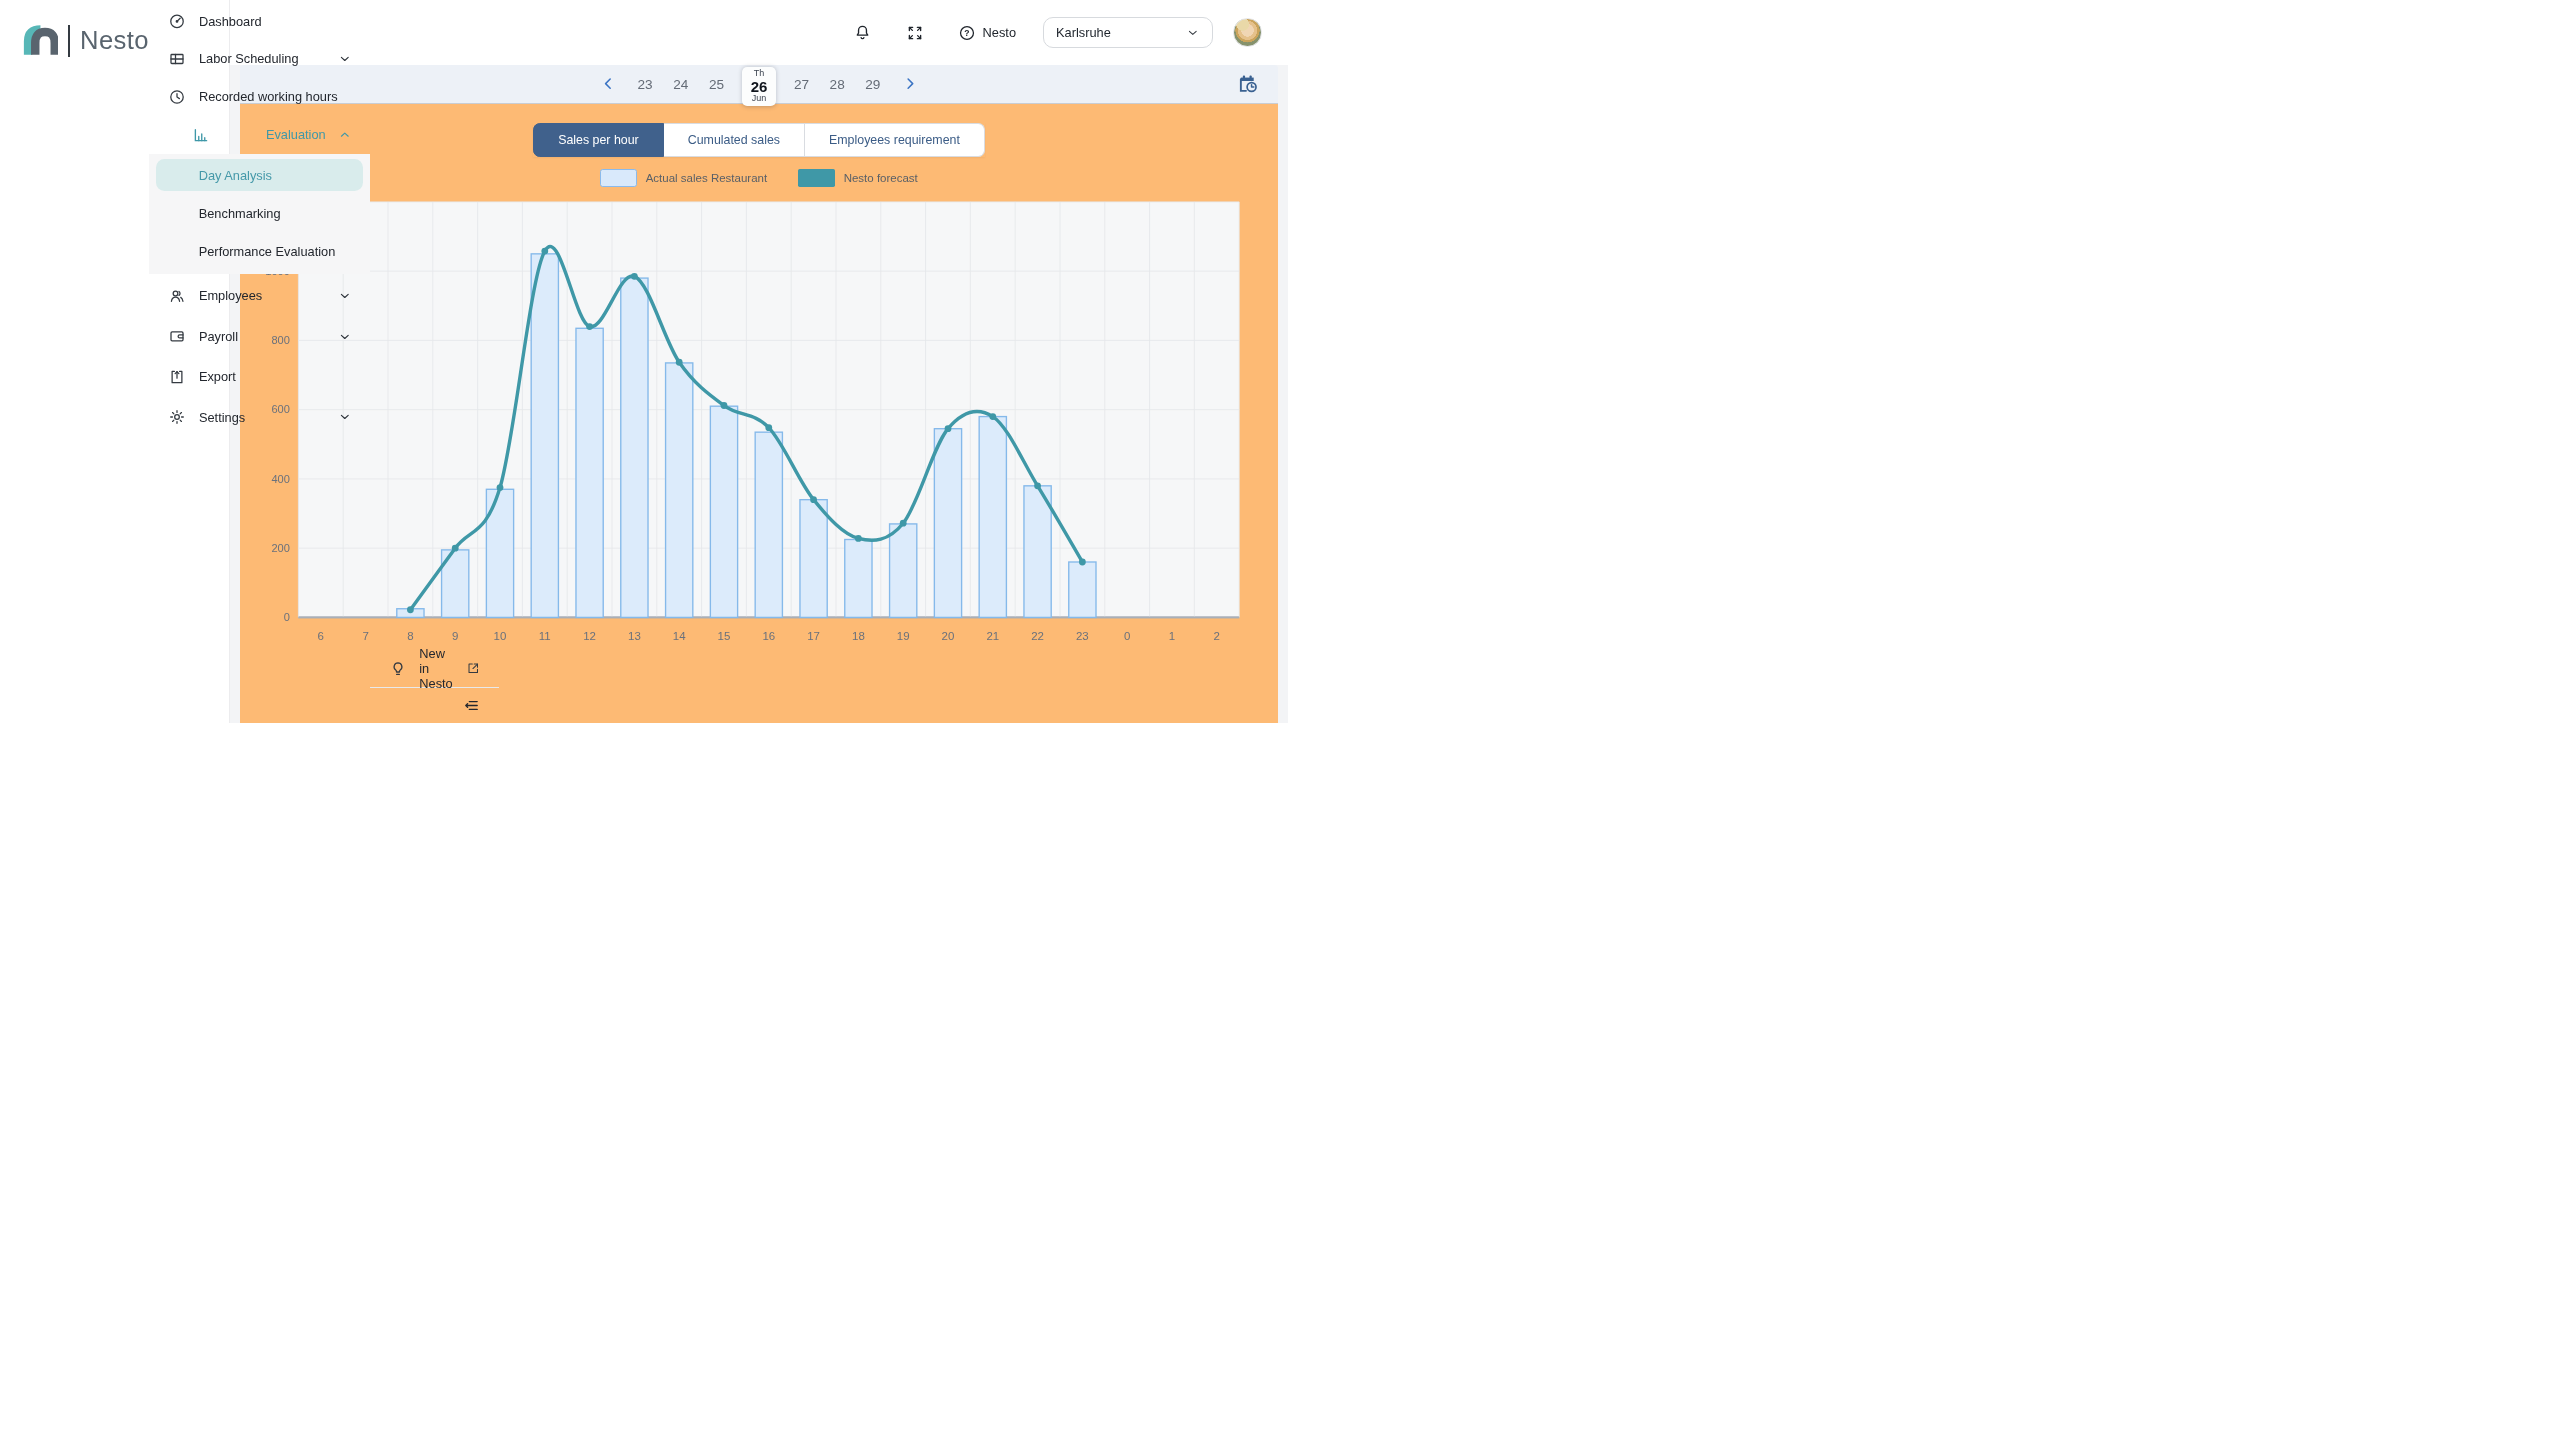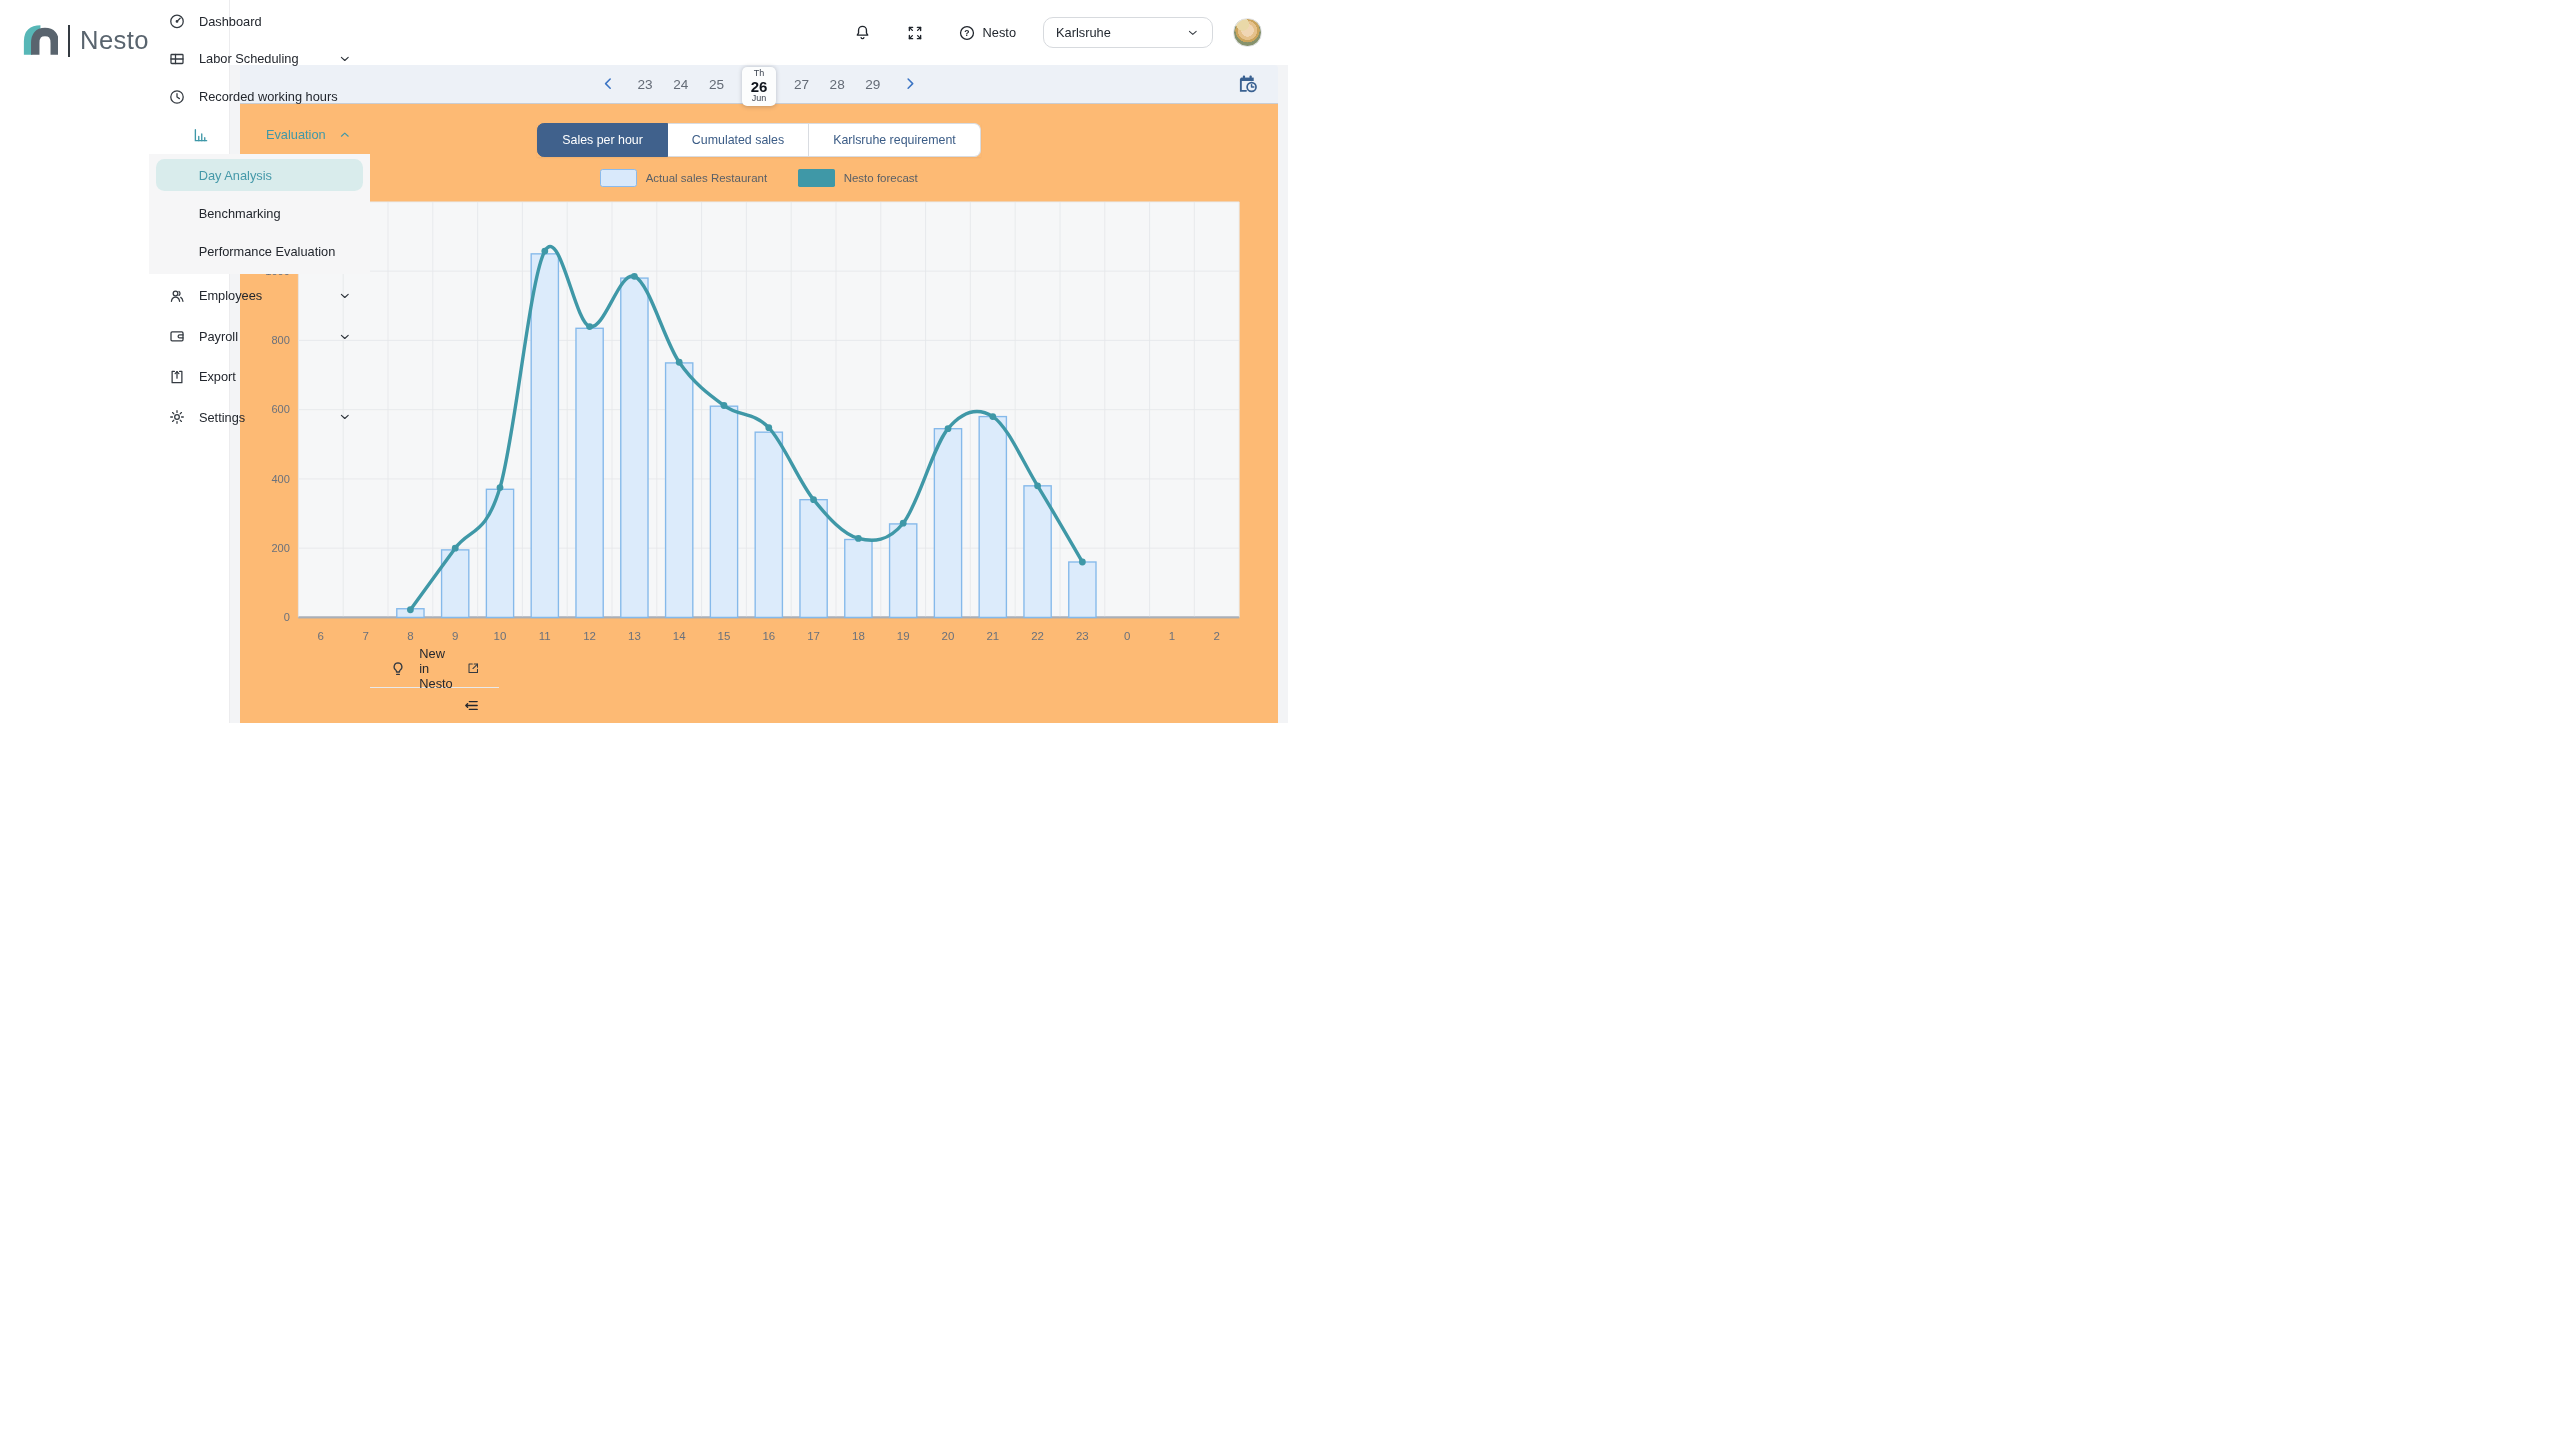--- a/index.html
+++ b/index.html
@@ -330,21 +330,21 @@
               <circle cx="17" cy="17.5" r="5.2" fill="#edf1f7" stroke="#3a6191" stroke-width="2"></circle>
               <path d="M17 14.8v2.7h2.6" stroke="#3a6191" stroke-width="1.8" stroke-linecap="round" stroke-linejoin="round"></path>
             </svg>
             </span>
         </div>
 
         <div class="content">
           <div class="tabs">
             <div class="tab active">Sales per hour</div>
             <div class="tab">Cumulated sales</div>
-            <div class="tab">Karlsruhe requirement</div>
+            <div class="tab">Employees requirement</div>
           </div>
 
           <div class="legend">
             <span class="leg-entry">
               <span class="sw-bar"></span>
               <span>Actual sales Restaurant</span>
             </span>
             <span class="leg-entry">
               <span class="sw-line"></span>
               <span>Nesto forecast</span>

